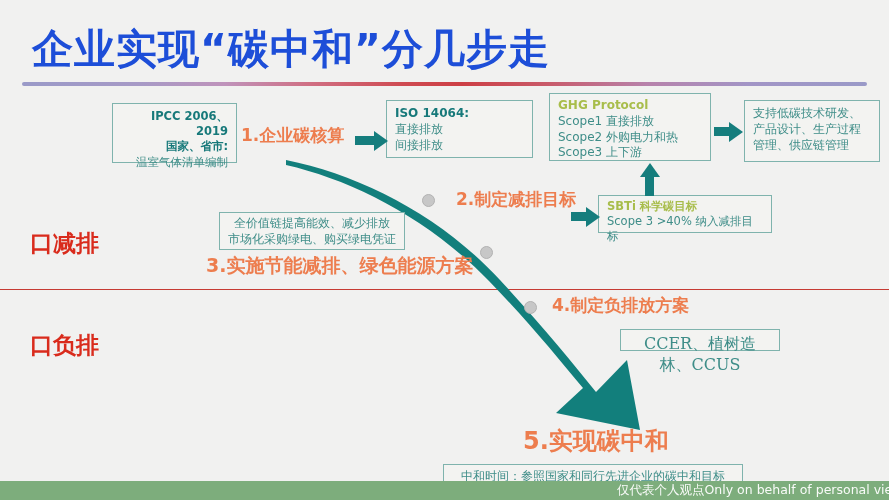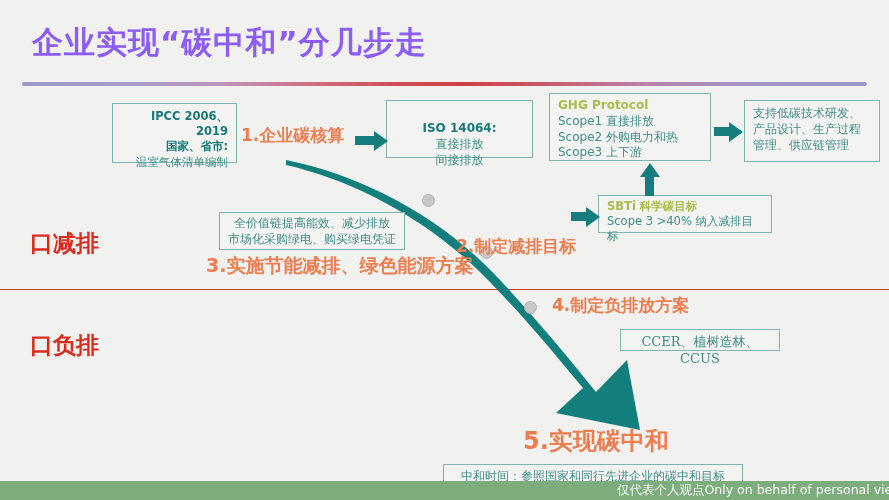--- a/index.html
+++ b/index.html
@@ -12,22 +12,22 @@
   }
   #slide{
     position:absolute;left:0;top:0;width:889px;height:500px;
     background:#f1f1f0;
     overflow:hidden;
   }
 
   
   .title{
     position:absolute;left:32px;top:22px;
-    font-size:31px;font-weight:bold;
-    color:#8b5cf6;
+    font-size:41px;font-weight:bold;
+    color:#1d4ed8;
     letter-spacing:1px;
     white-space:nowrap;
     font-family:"DejaVu Sans","Liberation Sans",sans-serif;
   }
   .title-rule{
     position:absolute;left:22px;top:82px;width:845px;height:4px;
     background:linear-gradient(to right,
       #9a9ac8 0%, #a79ac6 14%, #bf93bb 24%,
       #d06f83 34%, #cf4b52 45%, #cd3f45 52%,
       #c95a69 62%, #b782ab 74%, #a295c6 86%, #9a9ac8 100%);
@@ -61,44 +61,44 @@
     line-height:1.32;
     font-family:"DejaVu Sans","Liberation Sans",sans-serif;
   }
   .box .hl{ font-weight:bold; color:#17797a; }
   .box .hl-olive{ font-weight:bold; color:#a8bd4b; }
   .box .serif{ font-family:"DejaVu Serif","Liberation Serif",serif; }
 
   #box-ipcc{ left:112px;top:103px;width:125px;height:60px;
              font-size:11.5px;text-align:right;padding-top:5px;}
   #box-iso{ left:386px;top:100px;width:147px;height:58px;
-            font-size:12px;text-align:center;padding-top:20px;}
+            font-size:12px;text-align:left;padding-top:5px;}
   #box-ghg{ left:549px;top:93px;width:162px;height:68px;
             font-size:12px;text-align:left;padding-top:4px;}
   #box-support{ left:744px;top:100px;width:136px;height:62px;
                 font-size:12px;text-align:left;padding-top:5px;}
   #box-sbti{ left:598px;top:195px;width:174px;height:38px;
              font-size:11.5px;text-align:left;padding-top:3px;}
   #box-valuechain{ left:219px;top:212px;width:186px;height:38px;
                    font-size:12px;text-align:center;padding-top:3px;}
   #box-ccer{ left:620px;top:329px;width:160px;height:22px;
-             font-size:13px;text-align:center;padding-top:3px;}
+             font-size:16px;text-align:center;padding-top:3px;}
   #box-time{ left:443px;top:464px;width:300px;height:24px;
              font-size:12px;text-align:center;padding-top:4px;}
 
   
   .step{
     position:absolute;
     color:#ed7d4e;
     font-weight:bold;
     white-space:nowrap;
     font-family:"DejaVu Sans","Liberation Sans",sans-serif;
   }
   #step-1{ left:241px;top:124px;font-size:17px;text-align:center; }
-  #step-2{ left:456px;top:188px;font-size:17px;margin-top:47px; }
+  #step-2{ left:456px;top:188px;font-size:17px; }
   #step-3{ left:206px;top:253px;font-size:19px; }
   #step-4{ left:552px;top:294px;font-size:17px; }
   #step-5{ left:523px;top:425px;font-size:24px; }
 
   
   .arrow-r{ position:absolute; height:9px; background:#157d7d; }
   .arrow-r::after{
     content:"";position:absolute;right:-13px;top:-5.5px;
     width:0;height:0;
     border-top:10px solid transparent;

